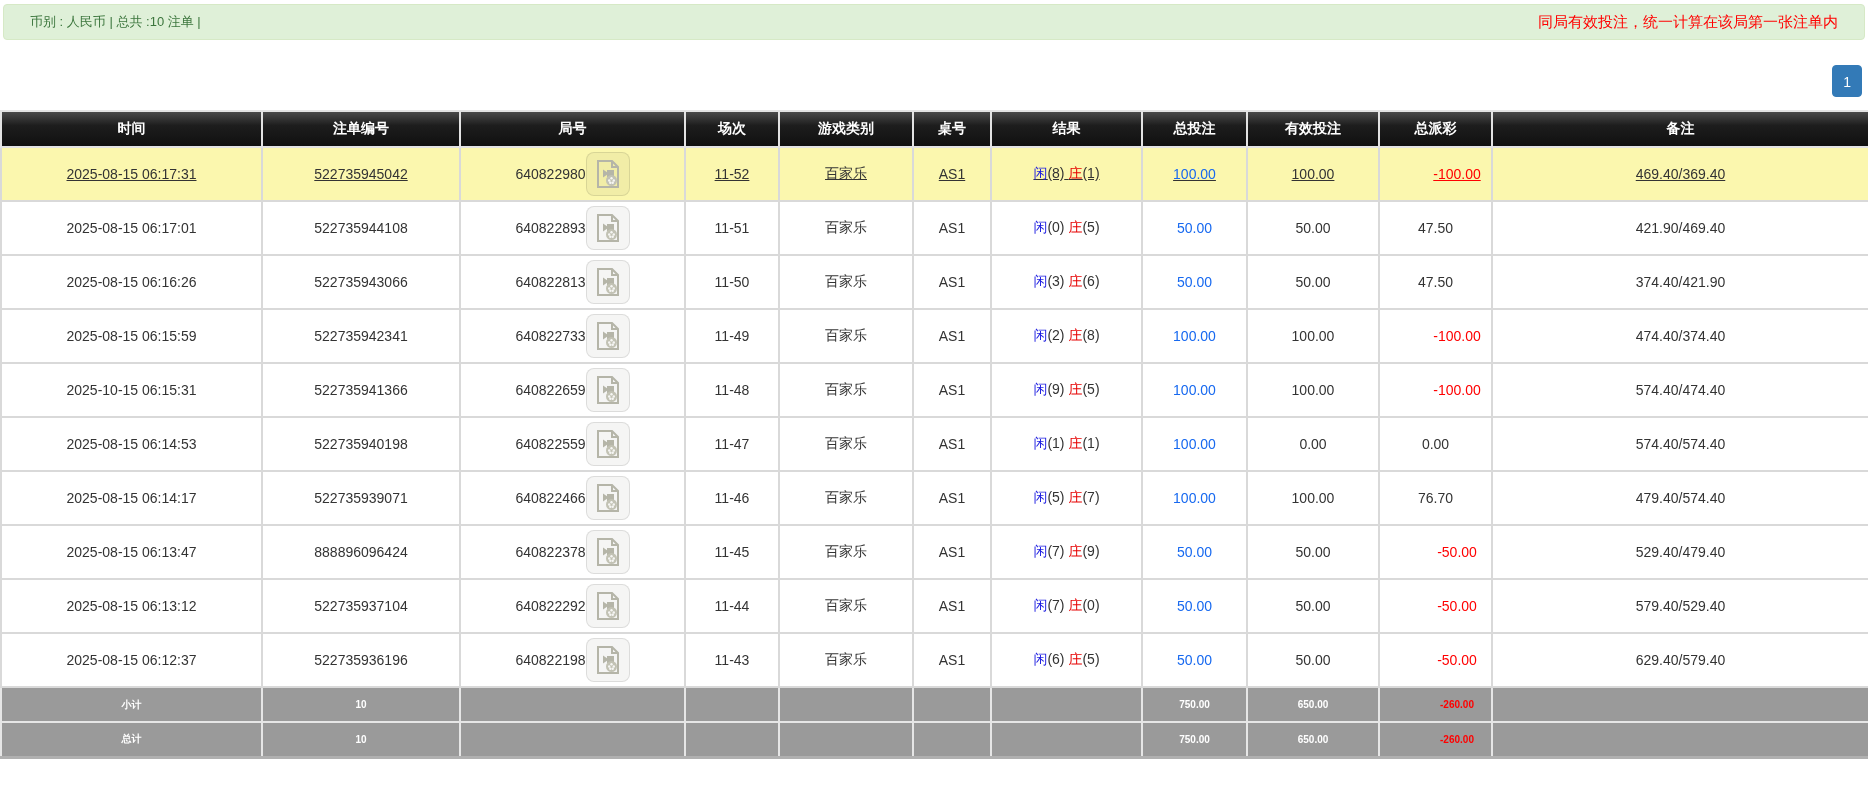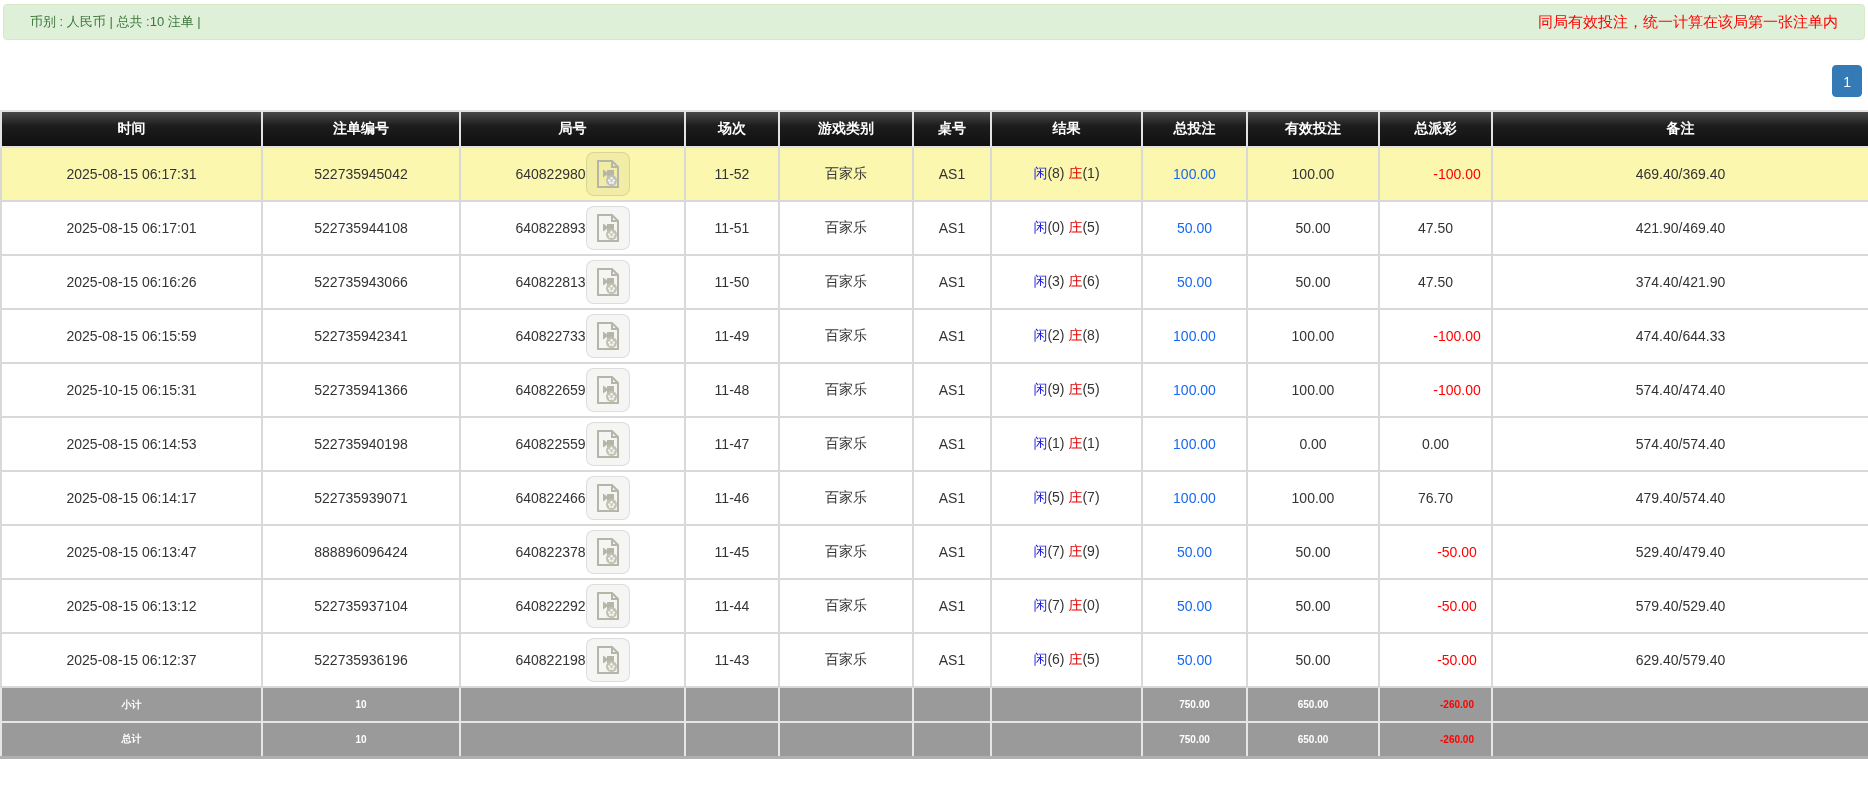--- a/index.html
+++ b/index.html
@@ -46,21 +46,21 @@
     text-align:center; vertical-align:middle;
     overflow:hidden; white-space:nowrap;
   }
   table.bets thead th {
     height:36px;
     background:linear-gradient(180deg,#4a4a4a 0%,#1d1d1d 40%,#101010 100%);
     color:#fff; font-weight:bold;
     border-color:#e3e3e3;
   }
   table.bets tbody td { height:54px; background:#fff; }
-  tr.highlight td { background:var(--highlight,#fbf7ae) !important; }
+  tr.highlight td { background:var(--highlight,#fbf7ae) !important;text-decoration:underline; }
 
   .bet-link { color:var(--link-blue,#1769f0); text-decoration:none; cursor:pointer; }
   .player { color:var(--player-blue,#1d1de0); }
   .banker { color:var(--banker-red,#e60000); }
   .neg { color:var(--neg-red,#ff0000) !important;padding-left:44px; }
 
   
   .round-cell-inner { display:inline-flex; align-items:center; }
   .video-btn {
     width:44px; height:44px;
@@ -256,21 +256,21 @@
     <td>AS1</td>
     <td>
       <span class="player">闲</span><span>(2)</span>
       <span class="banker">庄</span><span>(8)</span>
     </td>
     <td>
       <a class="bet-link">100.00</a>
     </td>
     <td>100.00</td>
     <td class="neg">-100.00</td>
-    <td>474.40/644.33</td>
+    <td>474.40/374.40</td>
   </tr>
 
   <tr>
     <td>2025-10-15 06:15:31</td>
     <td>522735941366</td>
     <td>
       <span class="round-cell-inner">
         <span>640822659</span>
         <button class="video-btn">
           <svg width="26" height="30" viewBox="0 0 26 30" aria-hidden="true">

